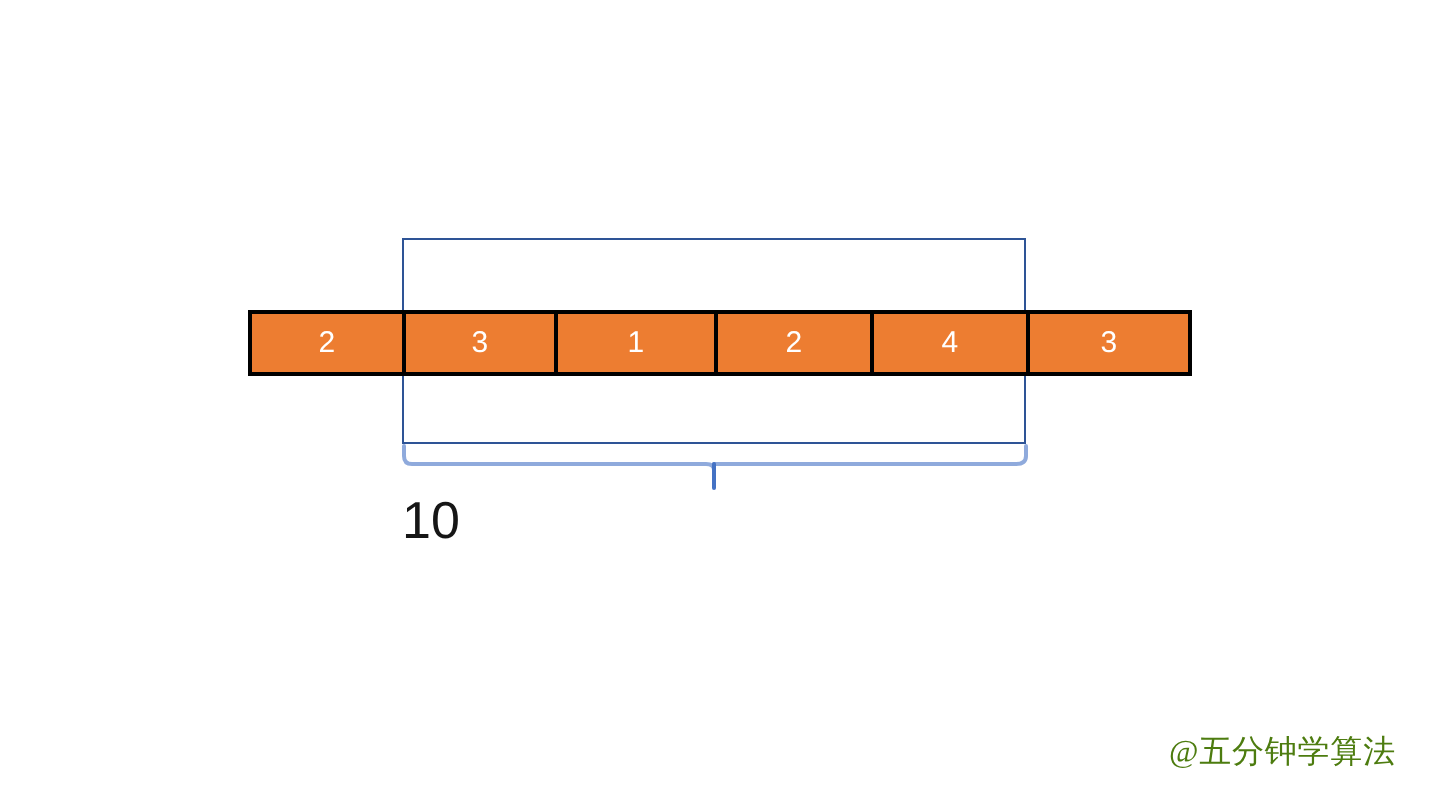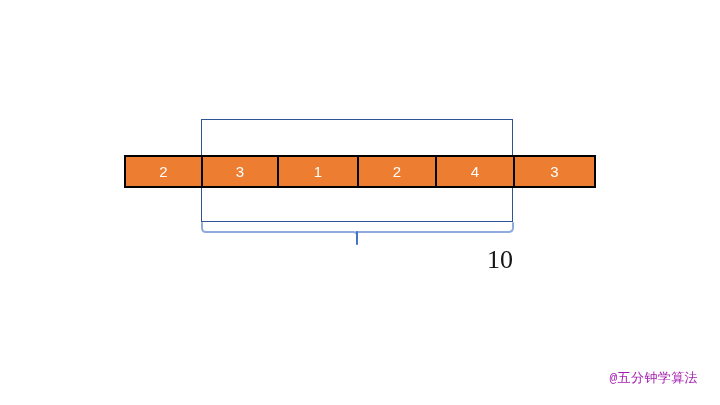--- a/index.html
+++ b/index.html
@@ -76,36 +76,36 @@
     height: 24px;
     z-index: 2;
   }
 
   
   .sum-label {
     position: absolute;
     left: 201px;
     top: 246px;
     width: 312px;
-    text-align: right;
-    font-family: Liberation Serif, serif;
+    text-align: left;
+    font-family: Liberation Sans, sans-serif;
     font-size: 26px;
     color: #161616;
     line-height: 1.1;
     user-select: none;
   }
 
   
   .watermark {
     position: absolute;
     right: 22px;
     bottom: 18px;
-    font-family: Liberation Mono, monospace;
-    font-size: 13px;
-    color: #a21caf;
+    font-family: Liberation Serif, serif;
+    font-size: 16px;
+    color: #4d7c0f;
     letter-spacing: 0.4px;
     user-select: none;
   }
 </style>
 </head>
 <body>
 
 <div id="canvas">
 
   <div class="selection-rect"></div>

